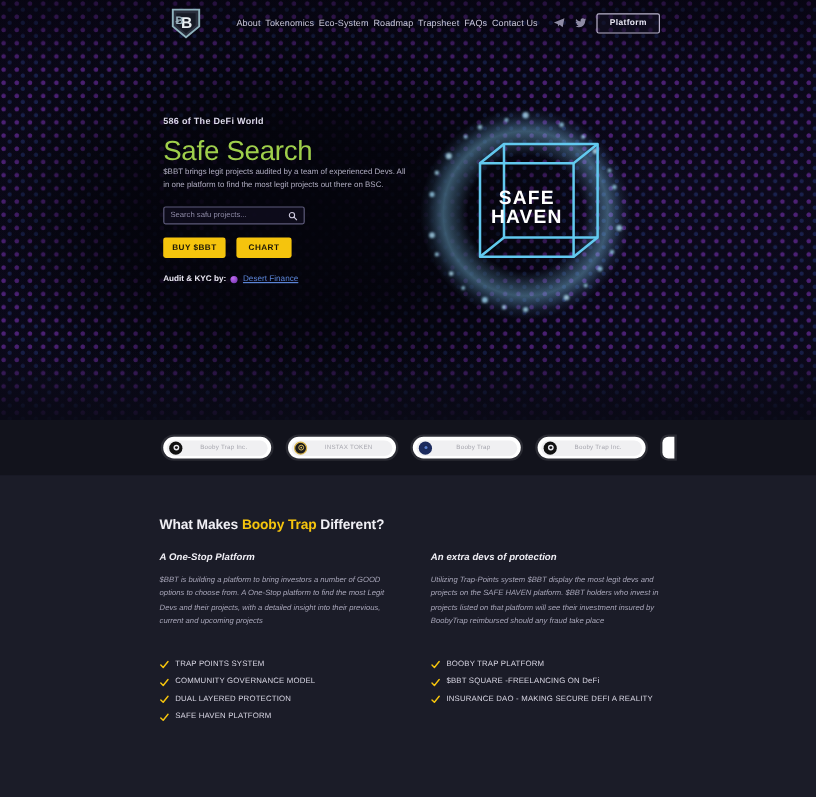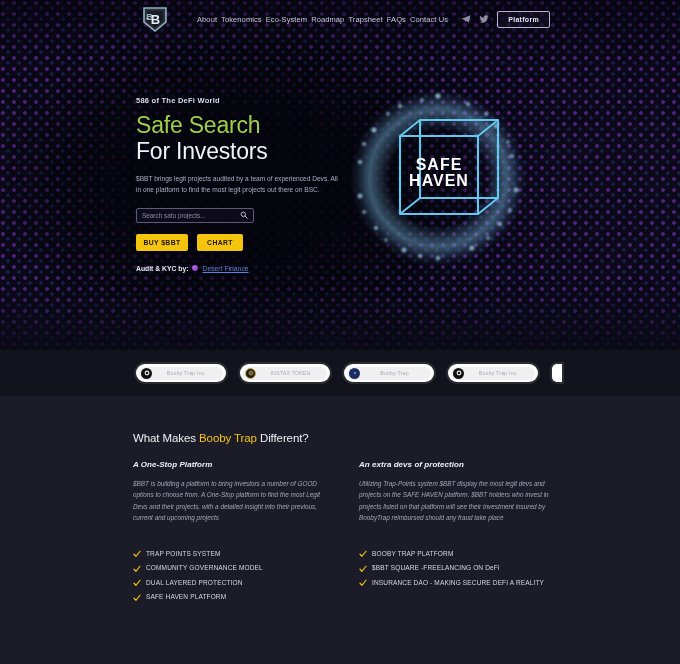--- a/index.html
+++ b/index.html
@@ -160,21 +160,21 @@
   .card.partial { width: 10px; border-radius: 5px 0 0 5px; overflow: hidden; }
 
   
   .lower {
     position: relative; width: 680px; height: 268px;
     background: #1b1c28;
     padding: 36px 0 0 0;
   }
   .lwrap { width: 420px; margin-left: 133px; }
   .sec-title {
-    color: #f0eff5; font-size: 11.5px; font-weight: 400; margin-bottom: 16px;
+    color: #f0eff5; font-size: 11.5px; font-weight: 700; margin-bottom: 16px;
     letter-spacing: -.1px;
   }
   .sec-title .hl { color: #f5c40d; }
   .cols { display: flex; gap: 32px; }
   .col { width: 194px; font-style: italic; }
   .col h3 {
     color: #f0eff5; font-size: 8px; font-weight: 700; margin-bottom: 9px;
     letter-spacing: .05px;
   }
   .col p { color: #a7a5b8; font-size: 6.4px; line-height: 1.78; }
@@ -226,21 +226,20 @@
         <svg class="soc" viewBox="0 0 16 16">
           <path d="M15 3.3c-.5.25-1.1.4-1.7.48.6-.37 1.06-.95 1.28-1.64-.57.34-1.2.58-1.87.72A2.93 2.93 0 0 0 7.7 5.5c0 .23.02.45.07.66A8.3 8.3 0 0 1 1.7 2.9a2.93 2.93 0 0 0 .9 3.9c-.47-.01-.92-.15-1.31-.36v.04c0 1.4 1 2.58 2.33 2.85-.43.12-.88.14-1.32.05a2.93 2.93 0 0 0 2.74 2.03A5.9 5.9 0 0 1 1 12.6a8.3 8.3 0 0 0 4.5 1.32c5.4 0 8.36-4.47 8.36-8.35v-.38c.58-.42 1.07-.94 1.46-1.53z" fill="#8e8ba4"></path>
         </svg>
         <button class="platform-btn">Platform</button>
       </div>
     </nav>
 
     <div class="hero-inner">
       <div class="eyebrow">586 of The DeFi World</div>
       <div class="h1-green">Safe Search</div>
-      <div class="h1-white">For Investors</div>
       <p class="lede">$BBT brings legit projects audited by a team of experienced Devs. All in one platform to find the most legit projects out there on BSC.</p>
 
       <div class="searchbox">
         <input type="text" placeholder="Search safu projects..." style="">
         <svg class="mag" viewBox="0 0 16 16">
           <circle cx="6.6" cy="6.6" r="4.4" fill="none" stroke="#cfcbe0" stroke-width="1.8"></circle>
           <line x1="10" y1="10" x2="14.4" y2="14.4" stroke="#cfcbe0" stroke-width="2" stroke-linecap="round"></line>
         </svg>
       </div>
 

